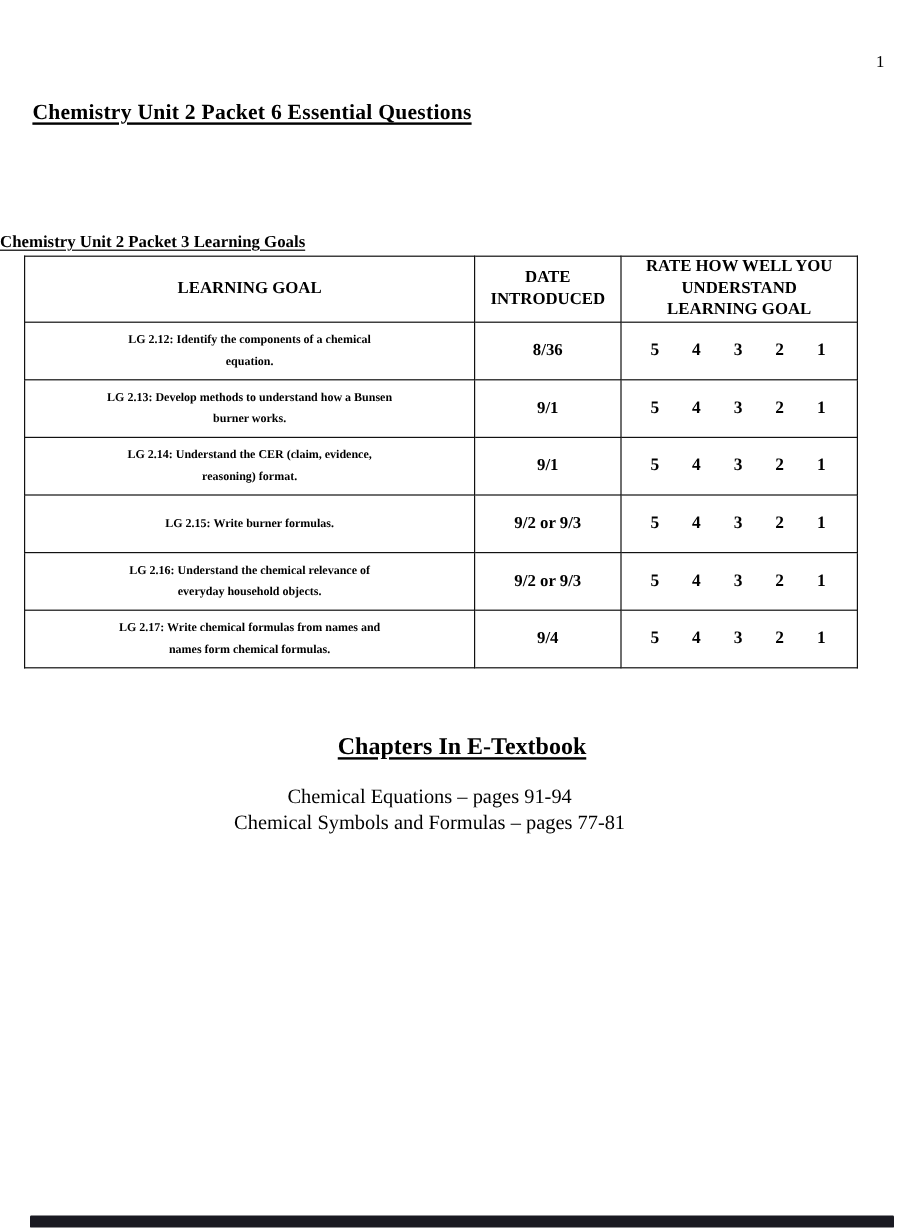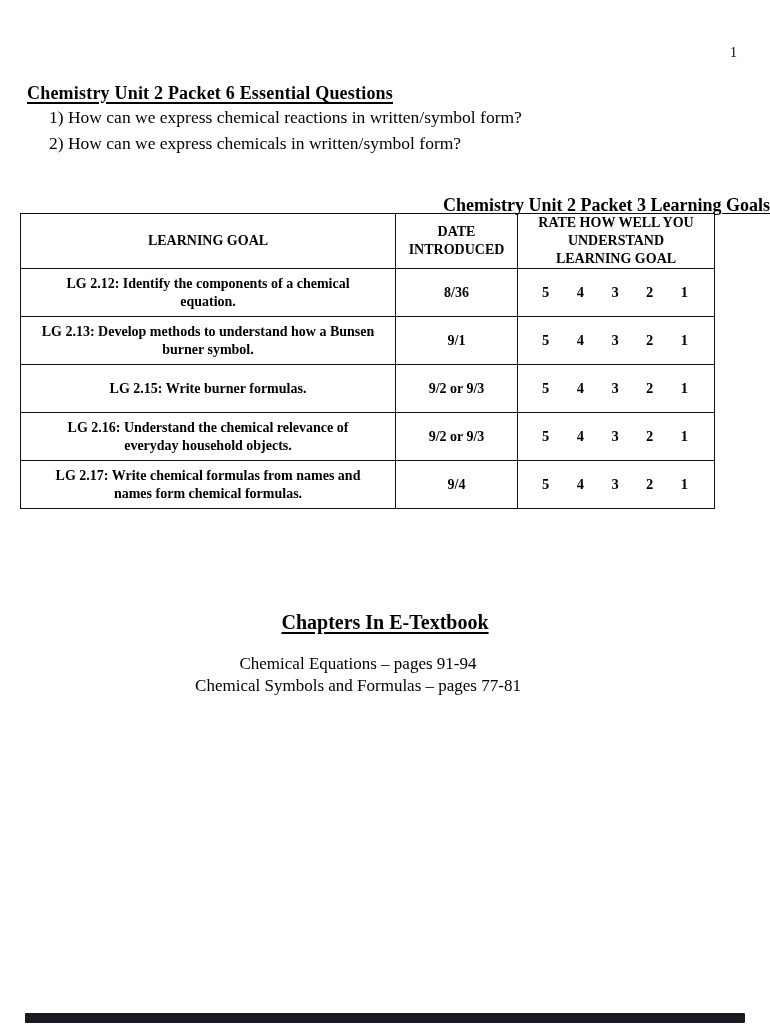--- a/index.html
+++ b/index.html
@@ -35,22 +35,22 @@
     top: 105px;
     font-size: 17.5px;
     line-height: 25.5px;
     white-space: nowrap;
   }
   .table-caption {
     position: absolute;
     left: 0;
     top: 195px;
     width: 770px;
-    text-align: right;
-    font-size: 18px;
+    text-align: left;
+    font-size: 14px;
     font-weight: bold;
     text-decoration: underline;
     text-decoration-thickness: 1.2px;
     text-underline-offset: 2px;
   }
   table.lg-table {
     position: absolute;
     left: 20px;
     top: 213px;
     width: 694px;
@@ -65,21 +65,21 @@
     padding: 0;
   }
   .lg-table th {
     height: 54px;
     font-size: 14px;
     line-height: 18px;
     white-space: pre-line;
   }
   .lg-table td { height: 47px; }
   .goal-cell {
-    font-size: 14px;
+    font-size: 10px;
     line-height: 17.5px;
     white-space: pre-line;
     padding: 2px 6px;
   }
   .date-cell { font-size: 14px; }
   .rating-row {
     display: flex;
     justify-content: space-between;
     padding: 0 26px 0 24px;
     font-size: 14.5px;
@@ -118,24 +118,20 @@
 </style>
 </head>
 <body>
 
 <div class="page">
 
   <div class="page-number">1</div>
 
   <div class="doc-title">Chemistry Unit 2 Packet 6 Essential Questions</div>
 
-  <div class="questions">
-    <div>1) How can we express chemical reactions in written/symbol form?</div>
-    <div>2) How can we express chemicals in written/symbol form?</div>
-  </div>
 
   <div class="table-caption">Chemistry Unit 2 Packet 3 Learning Goals</div>
 
   <table class="lg-table">
     <colgroup>
       <col style="width:375px">
       <col style="width:122px">
       <col style="width:197px">
     </colgroup>
     <thead>
@@ -159,33 +155,47 @@
               <span>4</span>
               <span>3</span>
               <span>2</span>
               <span>1</span>
             </div>
       </td>
     </tr>
 
     <tr>
       <td class="goal-cell">LG 2.13: Develop methods to understand how a Bunsen
-burner symbol.</td>
+burner works.</td>
       <td class="date-cell">9/1</td>
       <td class="rate-cell">
         <div class="rating-row">
               <span>5</span>
               <span>4</span>
               <span>3</span>
               <span>2</span>
               <span>1</span>
             </div>
       </td>
     </tr>
 
+    <tr>
+      <td class="goal-cell">LG 2.14: Understand the CER (claim, evidence,
+reasoning) format.</td>
+      <td class="date-cell">9/1</td>
+      <td class="rate-cell">
+        <div class="rating-row">
+              <span>5</span>
+              <span>4</span>
+              <span>3</span>
+              <span>2</span>
+              <span>1</span>
+            </div>
+      </td>
+    </tr>
 
     <tr>
       <td class="goal-cell">LG 2.15: Write burner formulas.</td>
       <td class="date-cell">9/2 or 9/3</td>
       <td class="rate-cell">
         <div class="rating-row">
               <span>5</span>
               <span>4</span>
               <span>3</span>
               <span>2</span>

